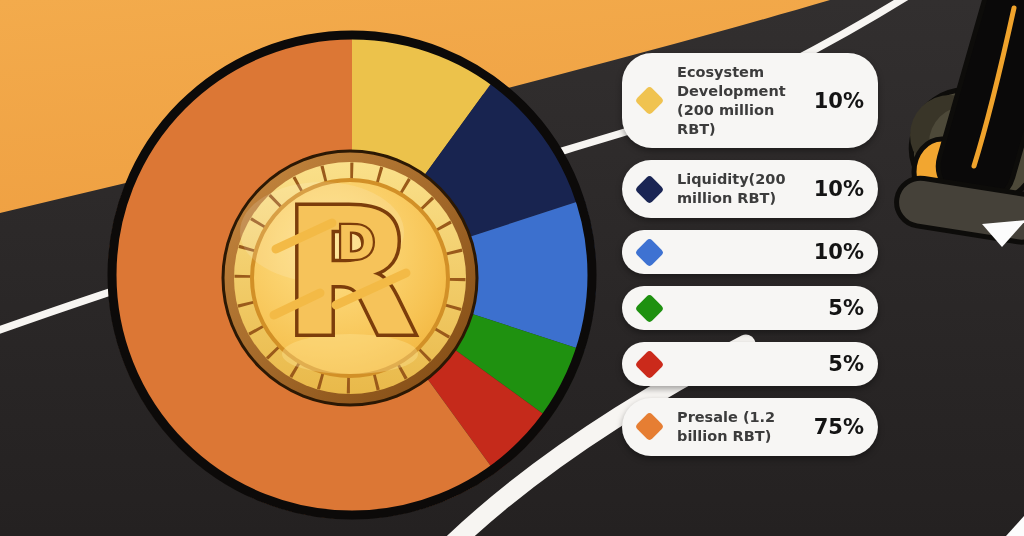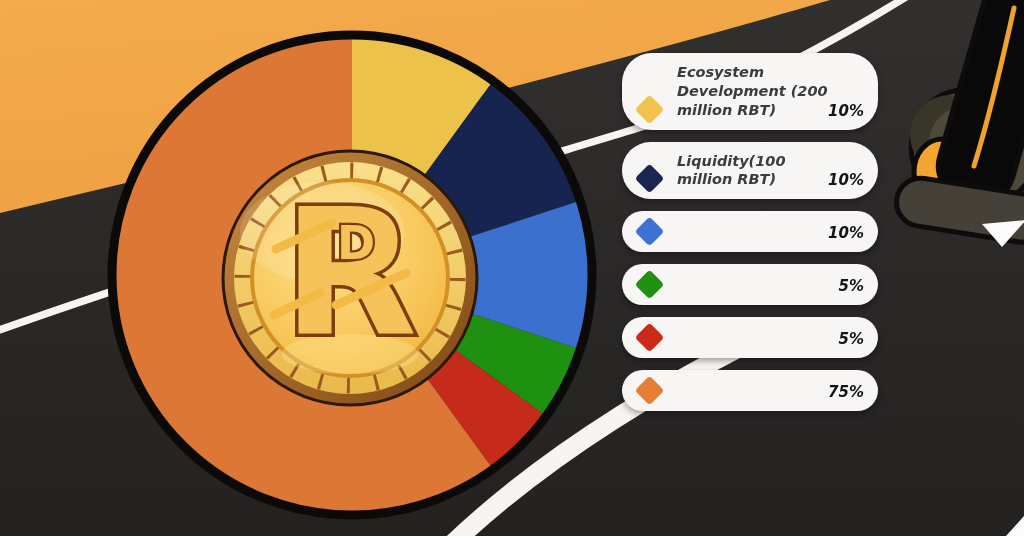--- a/index.html
+++ b/index.html
@@ -13,37 +13,36 @@
   #kart-svg{left:890px;top:0;}
   #pie-svg{left:104px;top:27px;}
   .legend{
     position:absolute;left:622px;top:53px;width:256px;
     display:flex;flex-direction:column;gap:12px;
   }
   .legend-card{
     background:var(--card_bg,#F7F6F4);
     border-radius:30px;
     padding:10px 10px 10px 12px;
-    display:flex;align-items:flex-end;
+    display:flex;align-items:center;
     box-shadow:0 3px 6px rgba(0,0,0,.35);
-    font-style:italic;
   }
   .diamond{
     width:21px;height:21px;border-radius:4px;
     transform:rotate(45deg);
     flex:0 0 21px;margin-left:5px;
     background:#999;
   }
   .legend-label{
     font-weight:700;font-size:14.5px;line-height:1.3;
     color:var(--label_text,#3C3C3C);
     width:152px;margin-left:17px;
   }
   .legend-pct{
-    font-weight:700;font-size:15px;
+    font-weight:700;font-size:21px;
     color:var(--percent_text,#141414);
     margin-left:auto;text-align:right;padding-right:4px;white-space:nowrap;
   }
   .coin-text{font-family:"DejaVu Sans","Liberation Sans",sans-serif;font-weight:bold;}
 </style>
 </head>
 <body>
 
 <div class="stage">
 
@@ -120,34 +119,35 @@
   </svg>
 
   <div class="legend">
     <div class="legend-card">
       <span class="diamond" style="background-color: rgb(240, 195, 80);"></span>
       <span class="legend-label">Ecosystem Development (200 million RBT)</span>
       <span class="legend-pct">10%</span>
     </div>
     <div class="legend-card">
       <span class="diamond" style="background-color: rgb(26, 37, 84);"></span>
-      <span class="legend-label">Liquidity(100 million RBT)</span>
+      <span class="legend-label">Liquidity(200 million RBT)</span>
       <span class="legend-pct">10%</span>
     </div>
     <div class="legend-card">
       <span class="diamond" style="background-color: rgb(62, 114, 210);"></span>
       <span class="legend-pct">10%</span>
     </div>
     <div class="legend-card">
       <span class="diamond" style="background-color: rgb(30, 145, 16);"></span>
       <span class="legend-pct">5%</span>
     </div>
     <div class="legend-card">
       <span class="diamond" style="background-color: rgb(203, 42, 27);"></span>
       <span class="legend-pct">5%</span>
     </div>
     <div class="legend-card">
       <span class="diamond" style="background-color: rgb(230, 126, 51);"></span>
+      <span class="legend-label">Presale (1.2 billion RBT)</span>
       <span class="legend-pct">75%</span>
     </div>
   </div>
 
 </div>
 
 </body></html>

